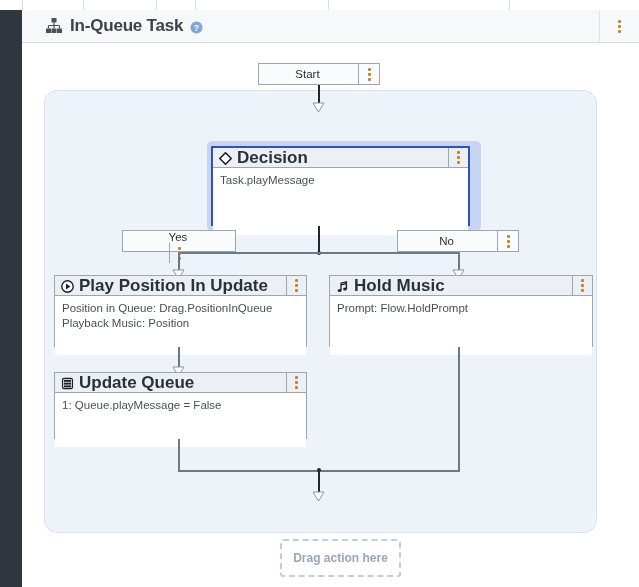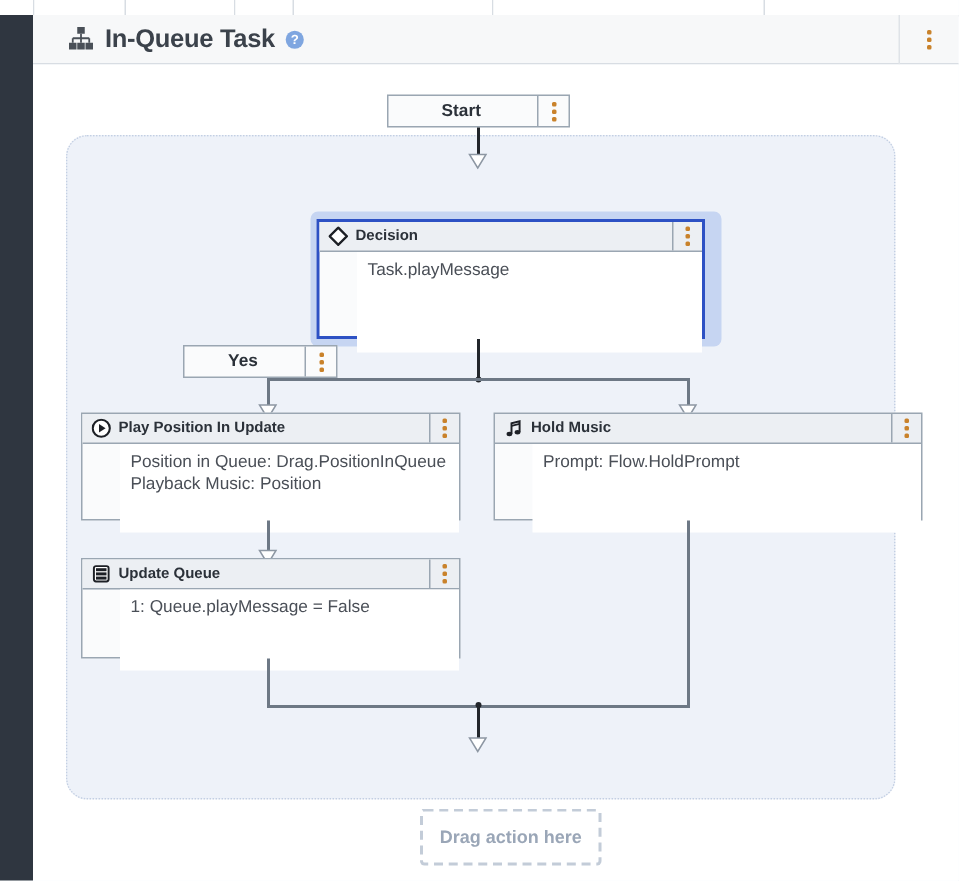--- a/index.html
+++ b/index.html
@@ -120,40 +120,39 @@
     display: flex;
     align-items: center;
     box-sizing: border-box;
   }
   .node-hdr .nicon {
     width: 13px; height: 13px;
     margin: 0 5px 0 6px;
     flex: none;
   }
   .node-hdr .ntitle {
-    font-size: 10px;
+    font-size: 17px;
     font-weight: bold;
     color: #2b3139;
     white-space: nowrap;
     flex: 1;
     overflow: hidden;
   }
   .node-hdr .nmenu {
     width: 19px;
     height: 19px;
     border-left: 1px solid #9aa6b2;
     display: flex;
     align-items: center;
     justify-content: center;
     flex: none;
   }
   .node-body {
     padding: 5px 7px;
     background: #ffffff;
-    margin-left: 25px;
   }
   .node-body .line {
     font-size: 11.5px;
     color: #4a4f57;
     line-height: 15px;
     white-space: nowrap;
   }
 
   
   .pill {
@@ -162,21 +161,21 @@
     height: 22px;
     background: #fafbfc;
     border: 1px solid #9aa6b2;
     display: flex;
     align-items: center;
   }
   .pill .plabel {
     flex: 1;
     text-align: center;
     font-size: 11.5px;
-    font-weight: bold;
+    font-weight: normal;
     color: #2b3139;
     padding-right: 2px;
   }
   .pill .pmenu {
     width: 20px;
     height: 20px;
     border-left: 1px solid #9aa6b2;
     display: flex;
     align-items: center;
     justify-content: center;
@@ -321,31 +320,41 @@
       <div class="line">Task.playMessage</div>
     </div>
   </div>
 
   <div class="conn v dark" style="left:296px; top:183px; height:27px;"></div>
   <div class="dot" style="left:295px; top:208px;"></div>
   <div class="conn h" style="left:156px; top:209px; width:282px;"></div>
   <div class="conn v" style="left:156px; top:209px; height:20px;"></div>
   <div class="conn v" style="left:436px; top:209px; height:20px;"></div>
 
-  <div class="pill" style="left:100px; top:187px; width:103px;">
+  <div class="pill" style="left:100px; top:187px; width:114px;flex-direction:column;">
     <span class="plabel">Yes</span>
     <span class="pmenu">
       <span class="kebab-dots amber">
           <i></i>
           <i></i>
           <i></i>
         </span>
     </span>
   </div>
 
+  <div class="pill" style="left:375px; top:187px; width:122px;">
+    <span class="plabel">No</span>
+    <span class="pmenu">
+      <span class="kebab-dots amber">
+          <i></i>
+          <i></i>
+          <i></i>
+        </span>
+    </span>
+  </div>
 
   <div class="conn v" style="left:156px; top:209px; height:22px;"></div>
   <div class="arrow-wrap" style="left:150px; top:226px;">
     <svg width="13" height="11" viewBox="0 0 13 11">
         <path d="M1 1 L12 1 L6.5 10 Z" fill="#ffffff" stroke="#8d97a3" stroke-width="1"></path>
       </svg>
   </div>
 
   <div class="conn v" style="left:436px; top:209px; height:22px;"></div>
   <div class="arrow-wrap" style="left:430px; top:226px;">
@@ -370,21 +379,21 @@
             <i></i>
           </span>
       </span>
     </div>
     <div class="node-body" style="height:49px">
       <div class="line">Position in Queue: Drag.PositionInQueue</div>
       <div class="line">Playback Music: Position</div>
     </div>
   </div>
 
-  <div class="node" style="left:307px; top:232px; width:286px; height:72px;">
+  <div class="node" style="left:307px; top:232px; width:264px; height:72px;">
     <div class="node-hdr">
       <span class="nicon">
         <svg viewBox="0 0 13 13" width="13" height="13">
           <path d="M5 10.3 L5 3.2 L10.4 1.9 L10.4 9" stroke="#1d2026" stroke-width="1.3" fill="none"></path>
           <ellipse cx="3.6" cy="10.4" rx="1.9" ry="1.5" fill="#1d2026"></ellipse>
           <ellipse cx="9" cy="9.1" rx="1.9" ry="1.5" fill="#1d2026"></ellipse>
           <path d="M5 4.9 L10.4 3.6" stroke="#1d2026" stroke-width="1.3" fill="none"></path>
         </svg>
       </span>
       <span class="ntitle">Hold Music</span>

